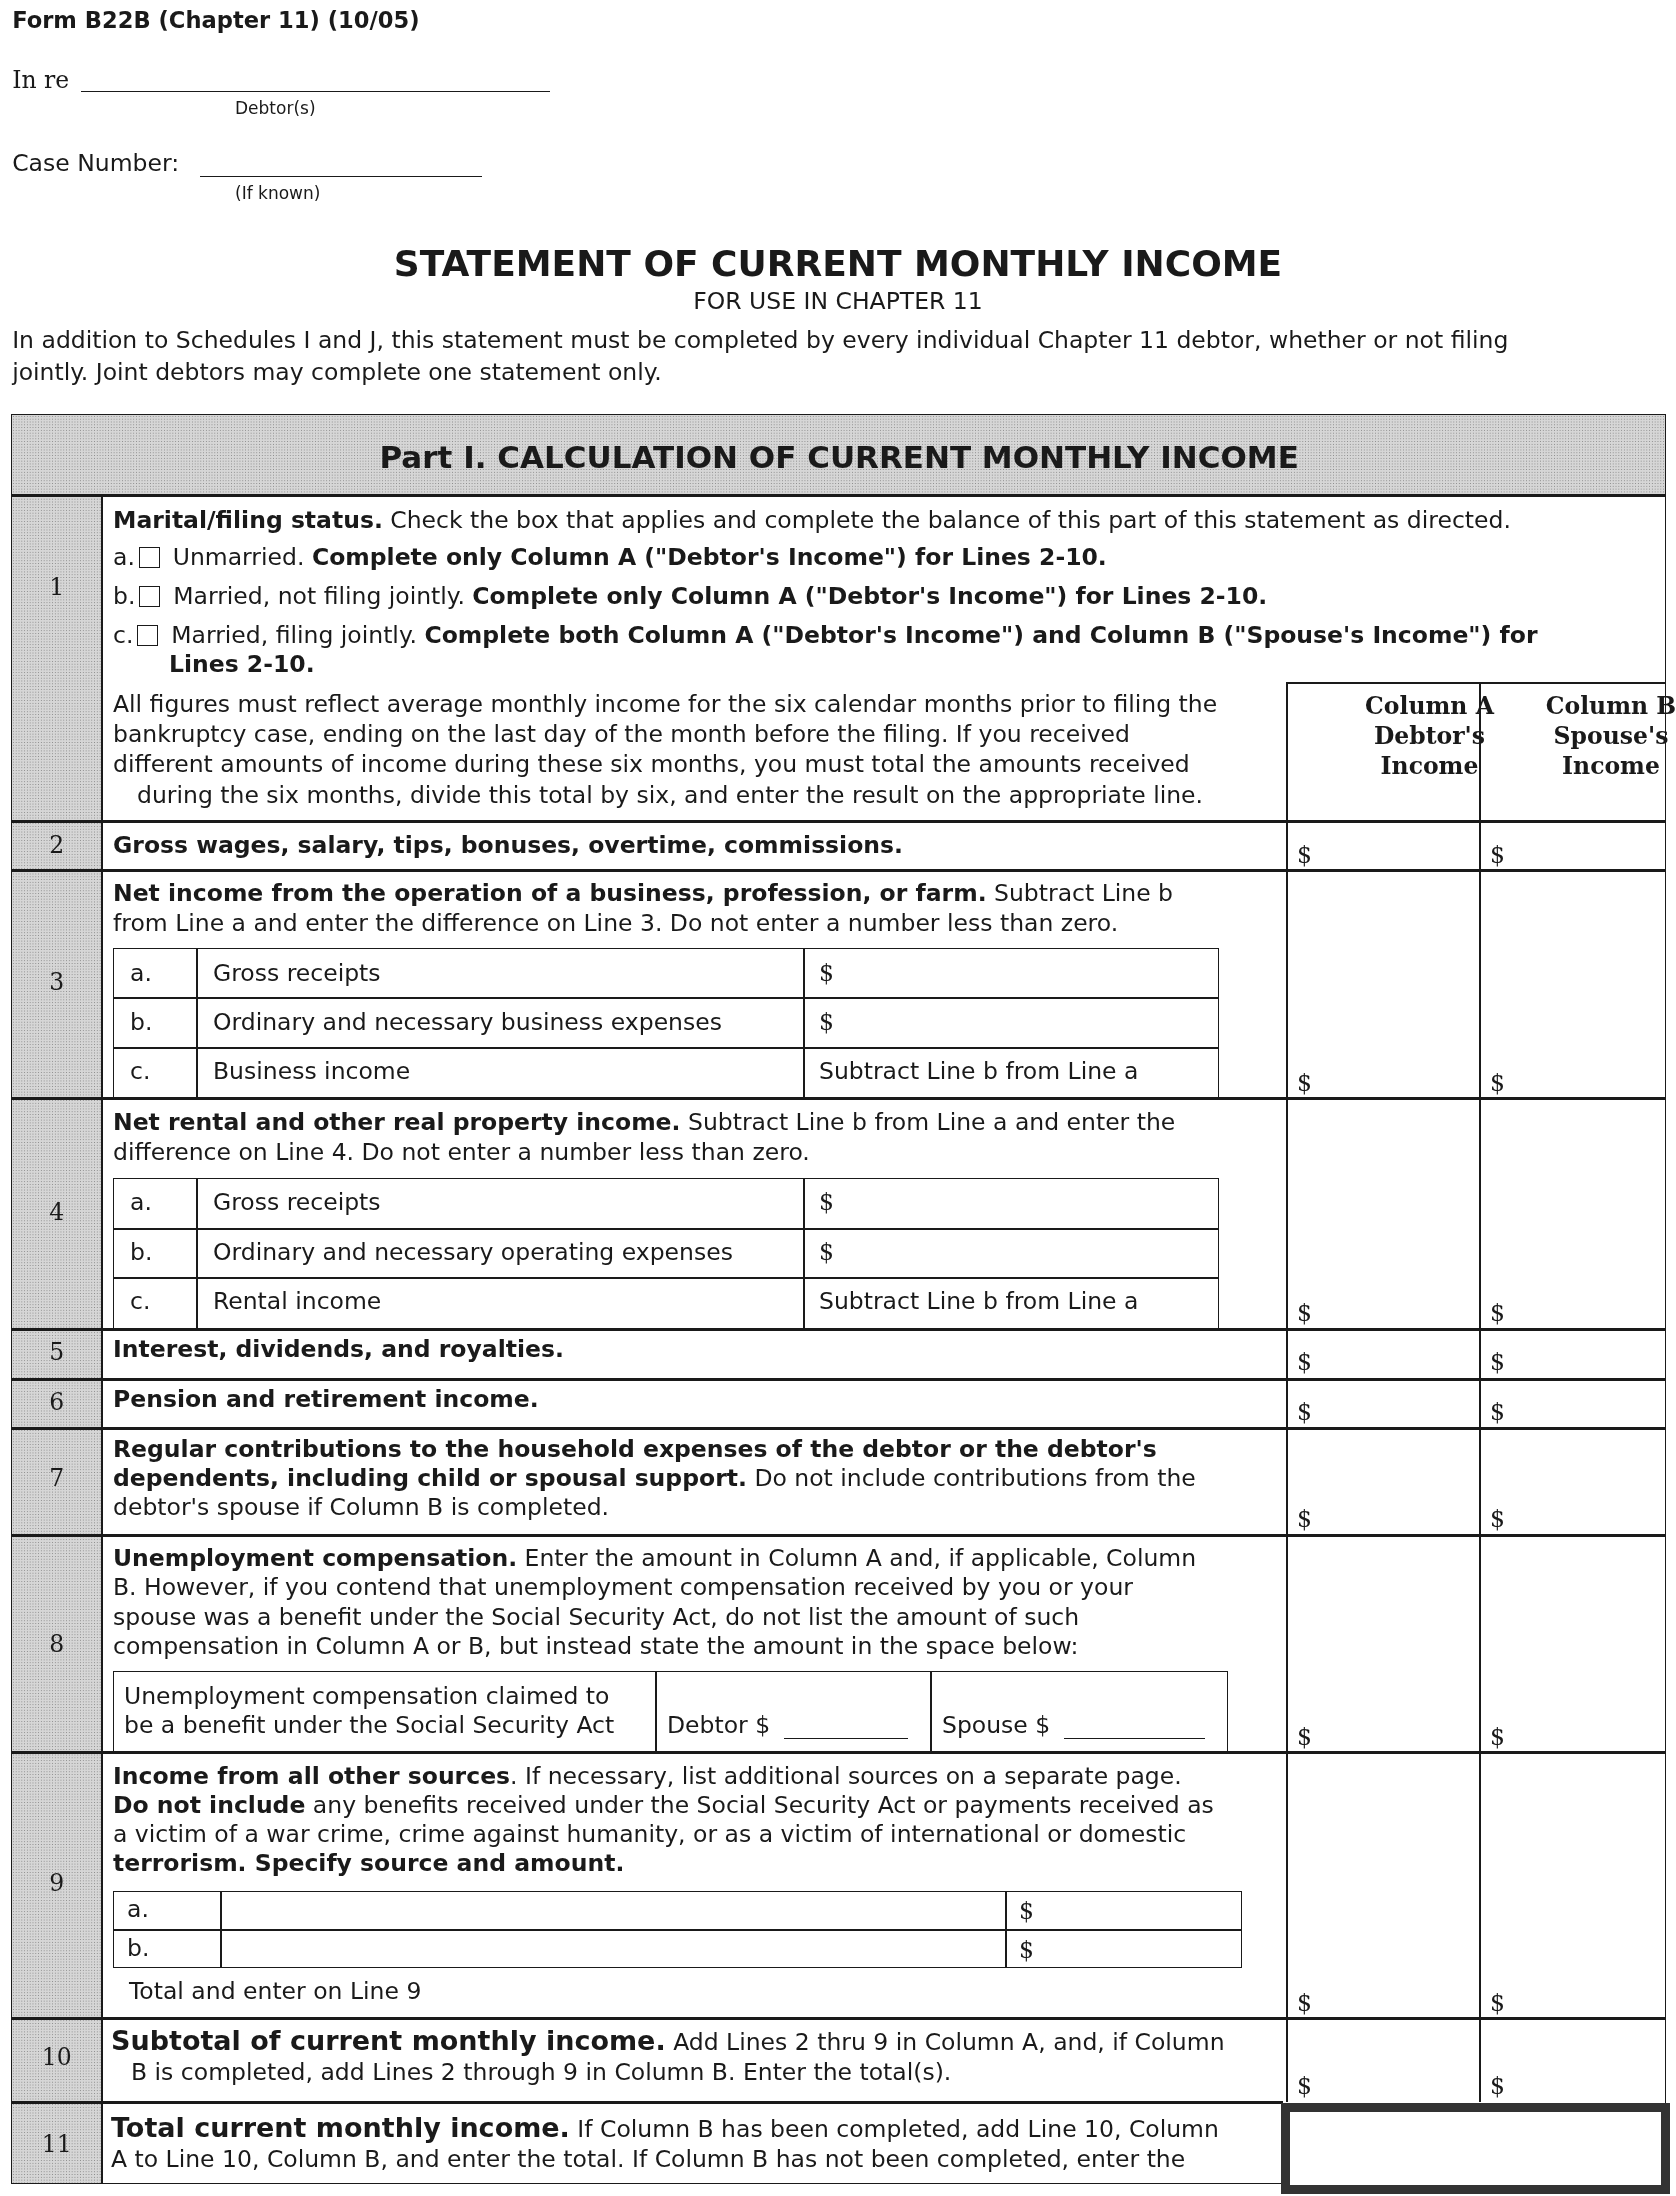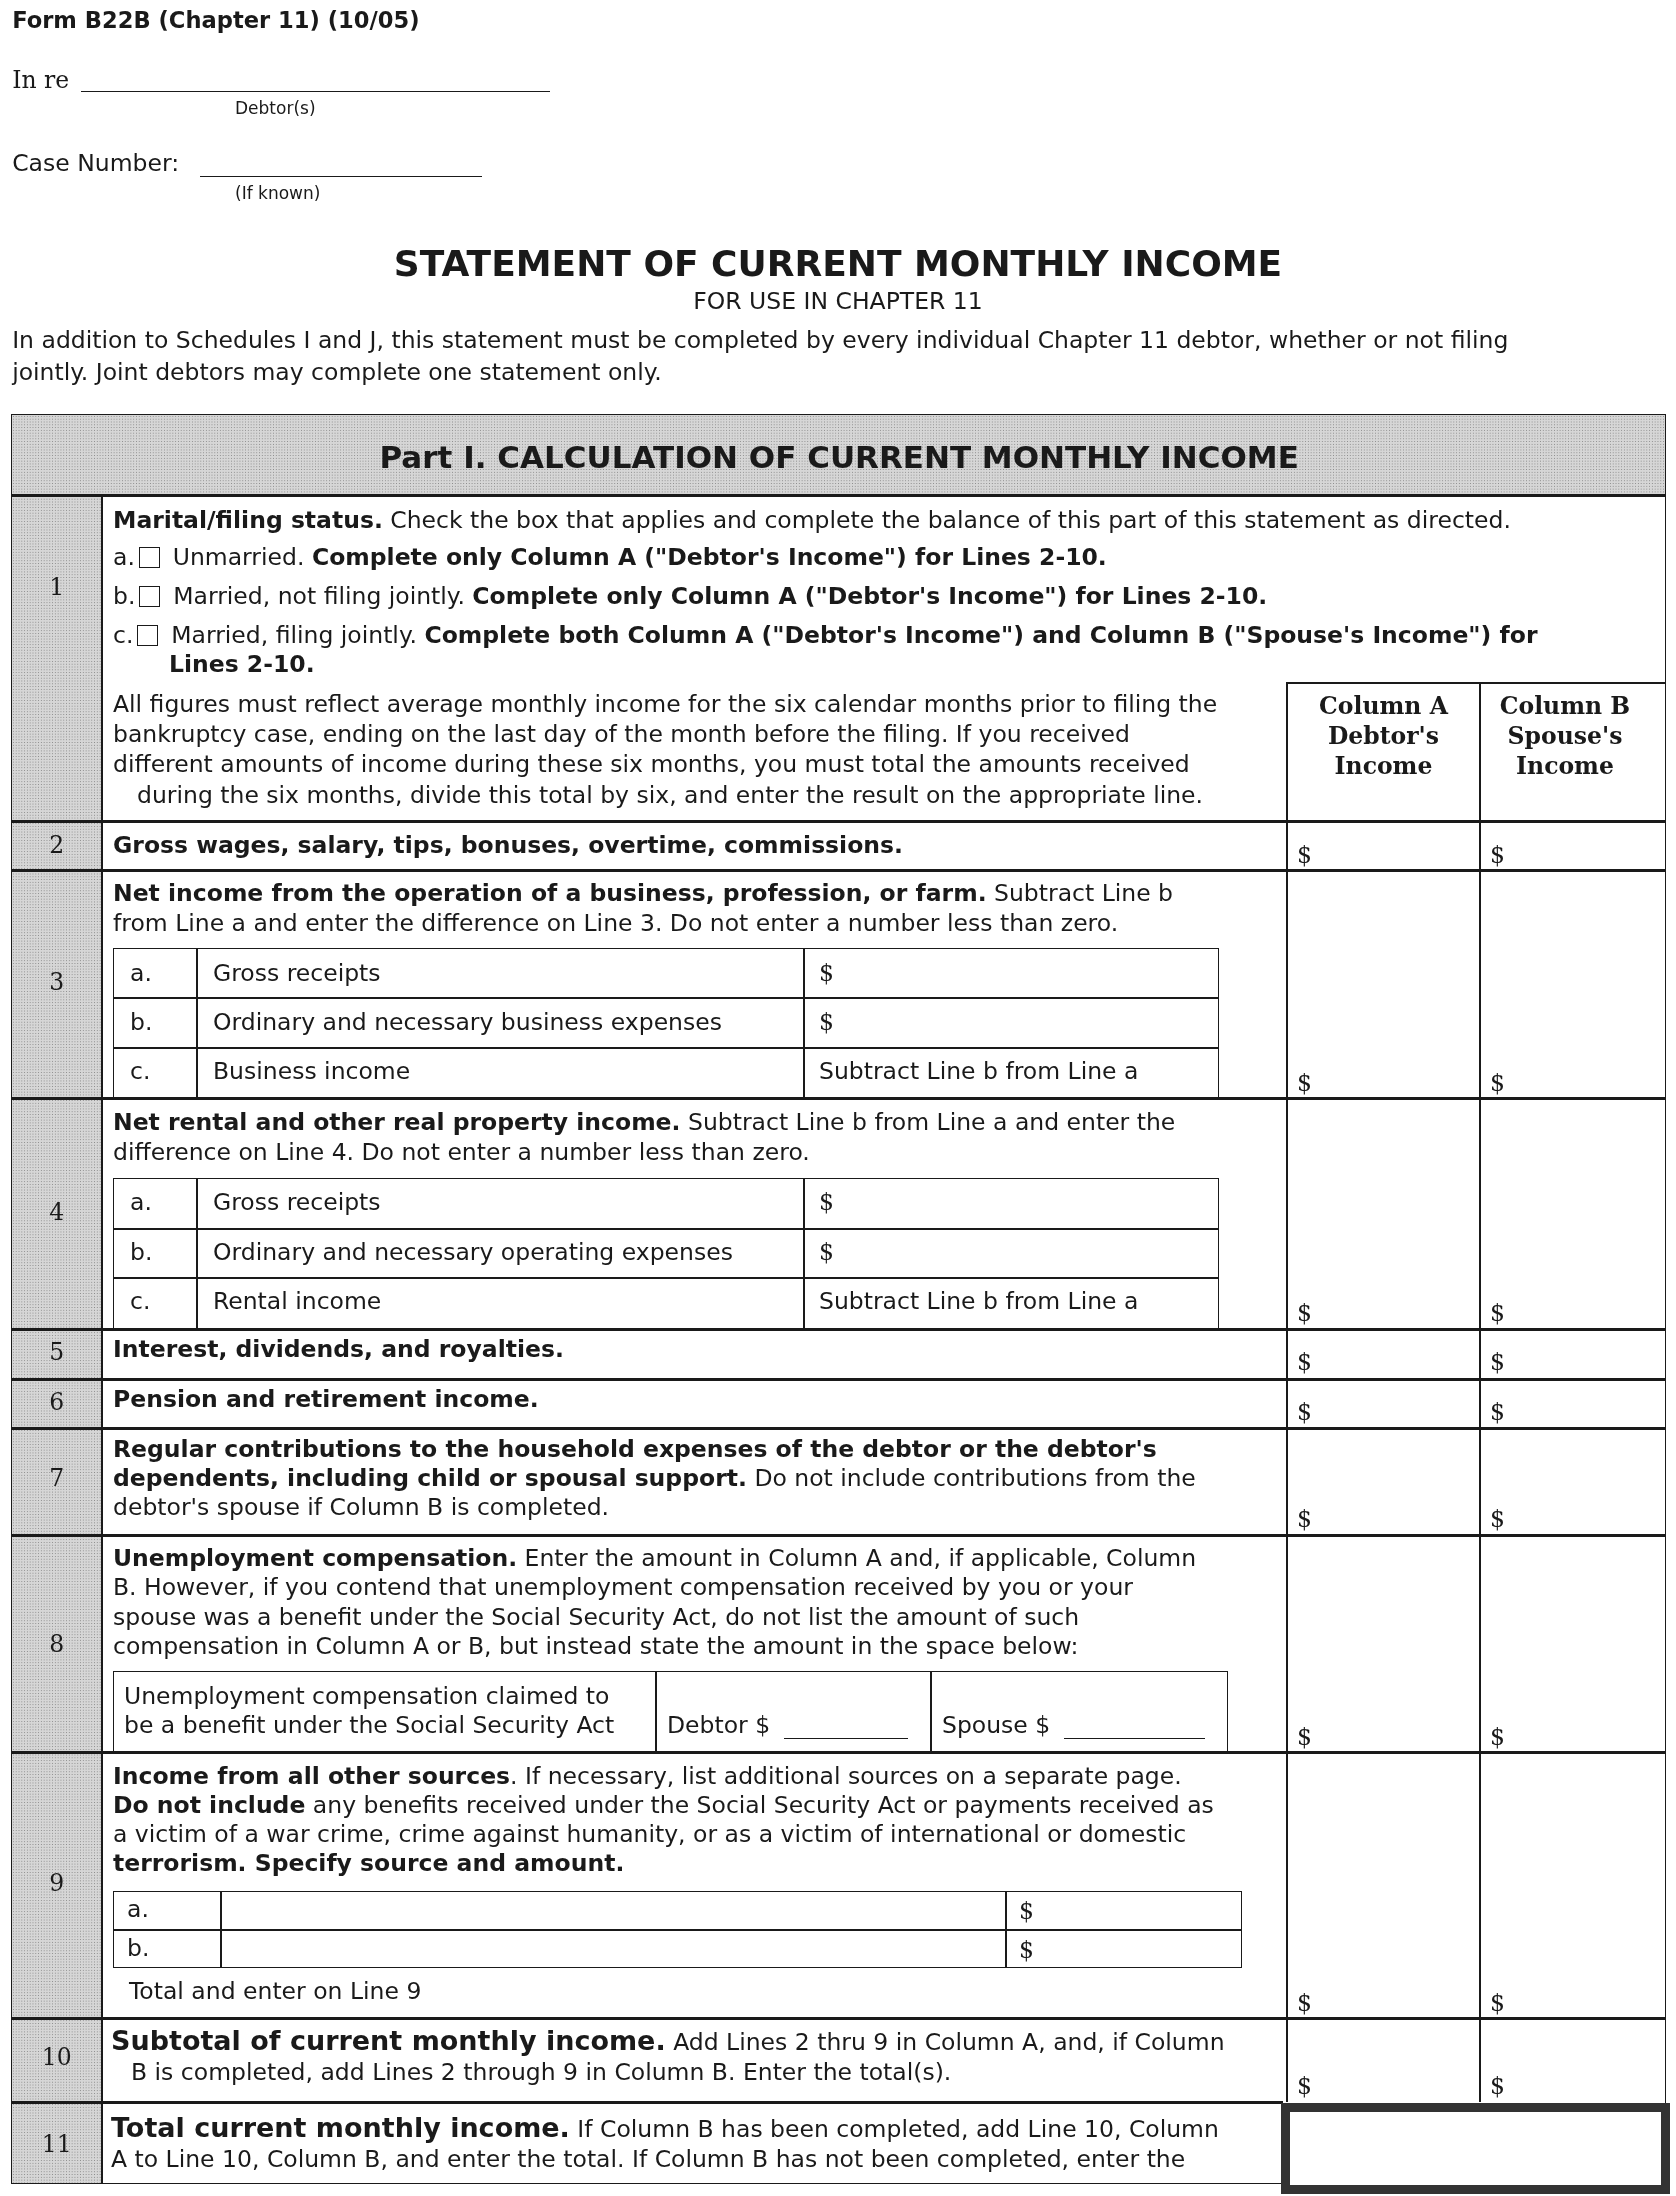--- a/index.html
+++ b/index.html
@@ -9,21 +9,21 @@
   .b { font-weight:bold; }
   .gray { background-color:#d6d6d6;
           background-image: radial-gradient(#8a8a8a 0.6px, transparent 0.8px);
           background-size:2.8px 2.8px; }
   .line { position:absolute; background:#1a1a1a; }
   .txt { position:absolute; font-size:23.5px; line-height:29px; white-space:nowrap; }
   .num { position:absolute; left:12.2px; width:89px; text-align:center; font-family:"DejaVu Serif", serif; font-size:23.5px; }
   .dollar { position:absolute; font-family:"DejaVu Serif", serif; font-size:23.5px; }
   .cell { position:absolute; border:1.9px solid #1a1a1a; box-sizing:border-box; }
   .chk { display:inline-block; width:21px; height:21px; border:1.9px solid #1a1a1a; vertical-align:-2.8px; margin:0 5.6px 0 3.8px; box-sizing:border-box; }
-  .colhdr { position:absolute; text-align:center; font-family:"DejaVu Serif", serif; font-weight:bold; font-size:23.5px; line-height:30px; }
+  .colhdr { position:absolute; text-align:center; font-family:"DejaVu Serif", serif; font-weight:bold; font-size:23.5px; line-height:30px;padding-left:46px; }
 </style>
 </head>
 <body>
 
 <div class="txt b" style="left:12.2px;top:5.6px;font-size:22.6px;">Form B22B (Chapter 11)  (10/05)</div>
 
 <div class="txt" style="left:12.2px;top:66px;font-family:'DejaVu Serif',serif;">In re</div>
 <div class="abs" style="left:81px;top:66px;width:469px;height:25.4px;border-bottom:1.9px solid #1a1a1a;"></div>
 <div class="txt" style="left:235px;top:94px;font-size:17px;">Debtor(s)</div>
 

